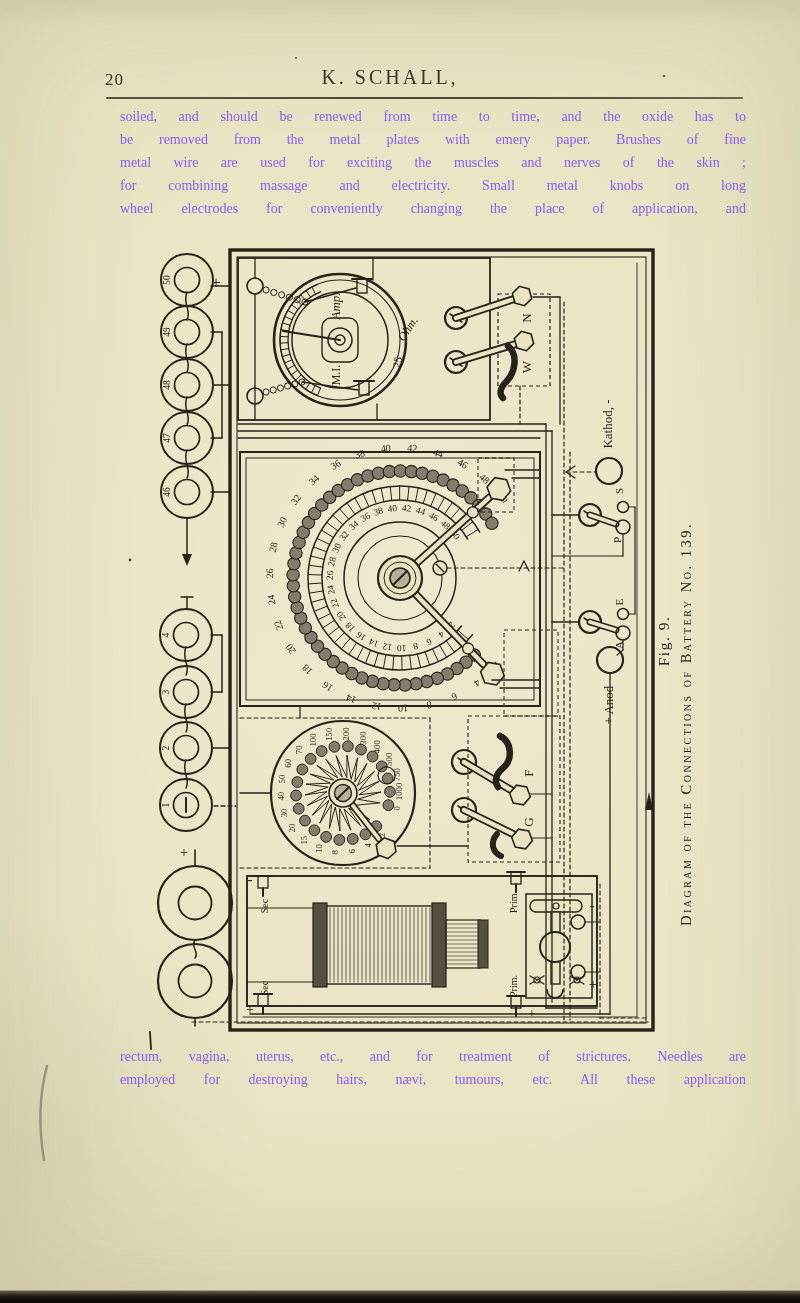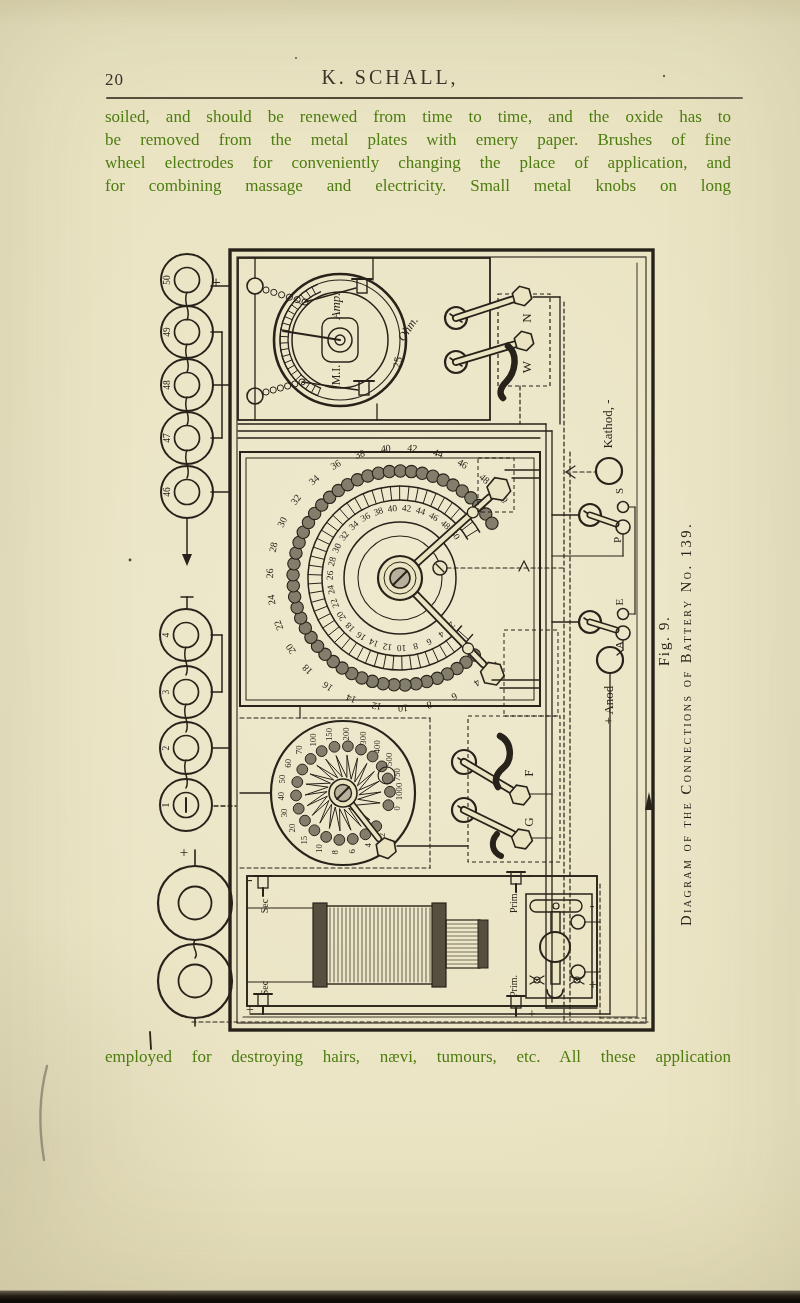--- a/index.html
+++ b/index.html
@@ -10,43 +10,44 @@
       radial-gradient(90% 70% at 50% 45%, rgba(255,255,252,.22), rgba(0,0,0,0) 70%),
       radial-gradient(30% 18% at 4% 88%, rgba(110,98,62,.10), rgba(0,0,0,0) 100%),
       linear-gradient(180deg,#e0d9b4 0px,#e9e3c1 26px,#eae4c3 1100px,#e4ddb9 1290px,#d8d1ad 1303px);
   }
   .vignette{position:absolute;inset:0;box-shadow:inset 0 0 140px rgba(90,78,44,.16);pointer-events:none}
   .pnum{position:absolute;left:105px;top:70px;font-size:17px;letter-spacing:1px}
   .ptitle{position:absolute;left:250px;top:66px;width:280px;text-align:center;
           font-size:20px;letter-spacing:3px;color:#3b362c}
   .rule{position:absolute;left:106px;top:97px;width:637px;height:2px;
         background:linear-gradient(90deg,#57503c,#4c4634 60%,#6a6350);border-radius:1px}
-  .para{position:absolute;left:105px;width:626px;font-size:17px;line-height:23.1px;
-        color:#4d7c0f;word-spacing:2px}
+  .para{position:absolute;left:120px;width:626px;font-size:14px;line-height:23.1px;
+        color:#8b5cf6;word-spacing:2px}
   .para div{text-align:justify;text-align-last:justify}
   .p1{top:105px}
   .p2{top:1045px;line-height:23.4px}
   #fig{position:absolute;left:0;top:0}
   .bbar{position:absolute;left:0;top:1290px;width:800px;height:13px;
         background:linear-gradient(180deg,#8a8173 0%,#3a332708 0%,#5f584a 10%,#241e14 45%,#0f0c07 80%)}
 </style>
 </head>
 <body>
 
 <div class="vignette"></div>
 
 <div class="pnum">20</div>
 <div class="ptitle">K. SCHALL,</div>
 <div class="rule"></div>
 
 <div class="para p1">
   <div>soiled, and should be renewed from time to time, and the oxide has to</div>
   <div>be removed from the metal plates with emery paper.  Brushes of fine</div>
+  <div>metal wire are used for exciting the muscles and nerves of the skin ;</div>
+  <div>for combining massage and electricity.  Small metal knobs on long</div>
   <div>wheel electrodes for conveniently changing the place of application, and</div>
-  <div>for combining massage and electricity.  Small metal knobs on long</div>
 </div>
 
 <svg id="fig" width="800" height="1303" viewBox="0 0 800 1303">
     <g>
       <rect x="230" y="250" width="423" height="780" stroke="#28231a" stroke-width="3.4" fill="none"></rect>
       <rect x="237" y="257" width="409" height="766" stroke="#28231a" stroke-width="1.1" fill="none"></rect>
       <line x1="637" y1="263" x2="637" y2="1017" stroke="#28231a" stroke-width="0.9" stroke-linecap="round"></line>
       <line x1="243" y1="1017" x2="637" y2="1017" stroke="#28231a" stroke-width="0.9" stroke-linecap="round"></line>
       <polygon points="645,810 653,810 649,792" fill="#28231a"></polygon>
     </g>
@@ -591,16 +592,17 @@
     </g>
     <g>
       <circle cx="130" cy="560" r="1.4" fill="#4a443a"></circle>
       <circle cx="296" cy="58" r="1.1" fill="#6a6455"></circle>
       <circle cx="664" cy="76" r="1.2" fill="#6a6455"></circle>
       <path d="M 47 1066 C 40 1092 38 1124 44 1160" stroke="#8d8673" stroke-width="2.4" fill="none" stroke-linecap="round" opacity=".85"></path>
     </g>
   </svg>
 
 <div class="para p2">
+  <div>rectum, vagina, uterus, etc., and for treatment of strictures.   Needles are</div>
   <div>employed for destroying  hairs, nævi, tumours, etc.   All these application</div>
 </div>
 
 <div class="bbar"></div>
 
 </body></html>

